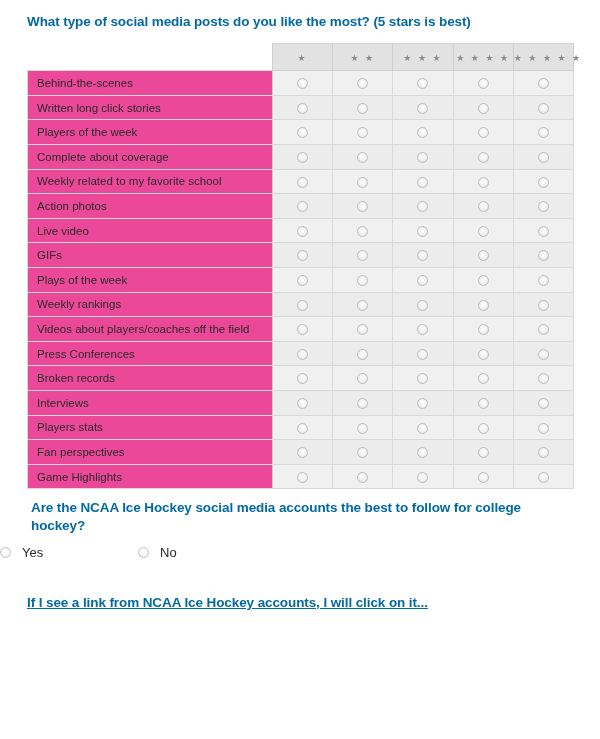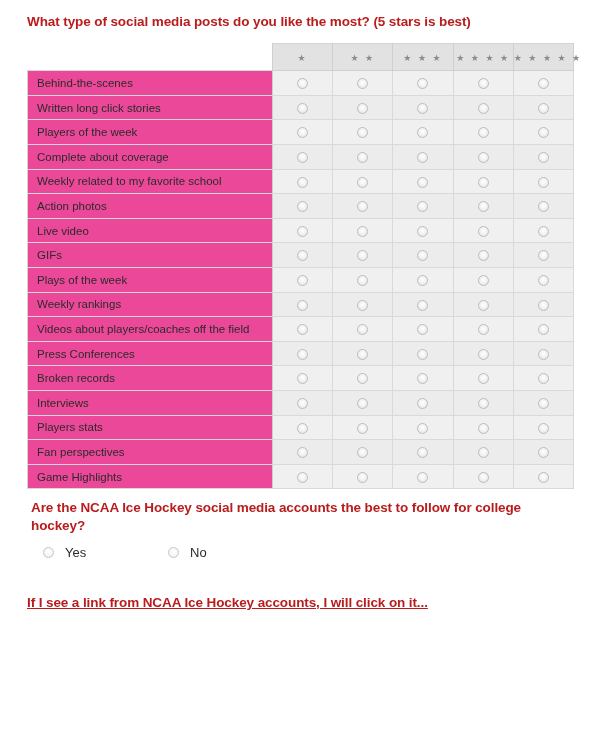--- a/index.html
+++ b/index.html
@@ -18,21 +18,21 @@
   }
 
   .page {
     padding: 0;
   }
 
   
   .q-title {
     font-size: 13.5px;
     font-weight: bold;
-    color: #b91c1c;
+    color: #0369a1;
     line-height: 1.35;
     letter-spacing: -0.1px;
   }
 
   
   #matrix-question {
     position: absolute;
     left: 0;
     top: 0;
     width: 600px;
@@ -138,24 +138,23 @@
     height: 20px;
   }
   .inline-options li {
     position: absolute;
     top: 0;
     display: flex;
     align-items: center;
     gap: 11px;
     font-size: 13px;
     color: #2a2a2a;
-    margin-left: 43px;
   }
   .inline-options li:nth-child(1) { left: 0px; }
-  .inline-options li:nth-child(2) { left: 125px; }
+  .inline-options li:nth-child(2) { left: 138px; }
 
   
   #frequency-question {
     position: absolute;
     left: 0;
     top: 594px;
     width: 600px;
   }
   #frequency-question .q-title {
     margin: 0;

